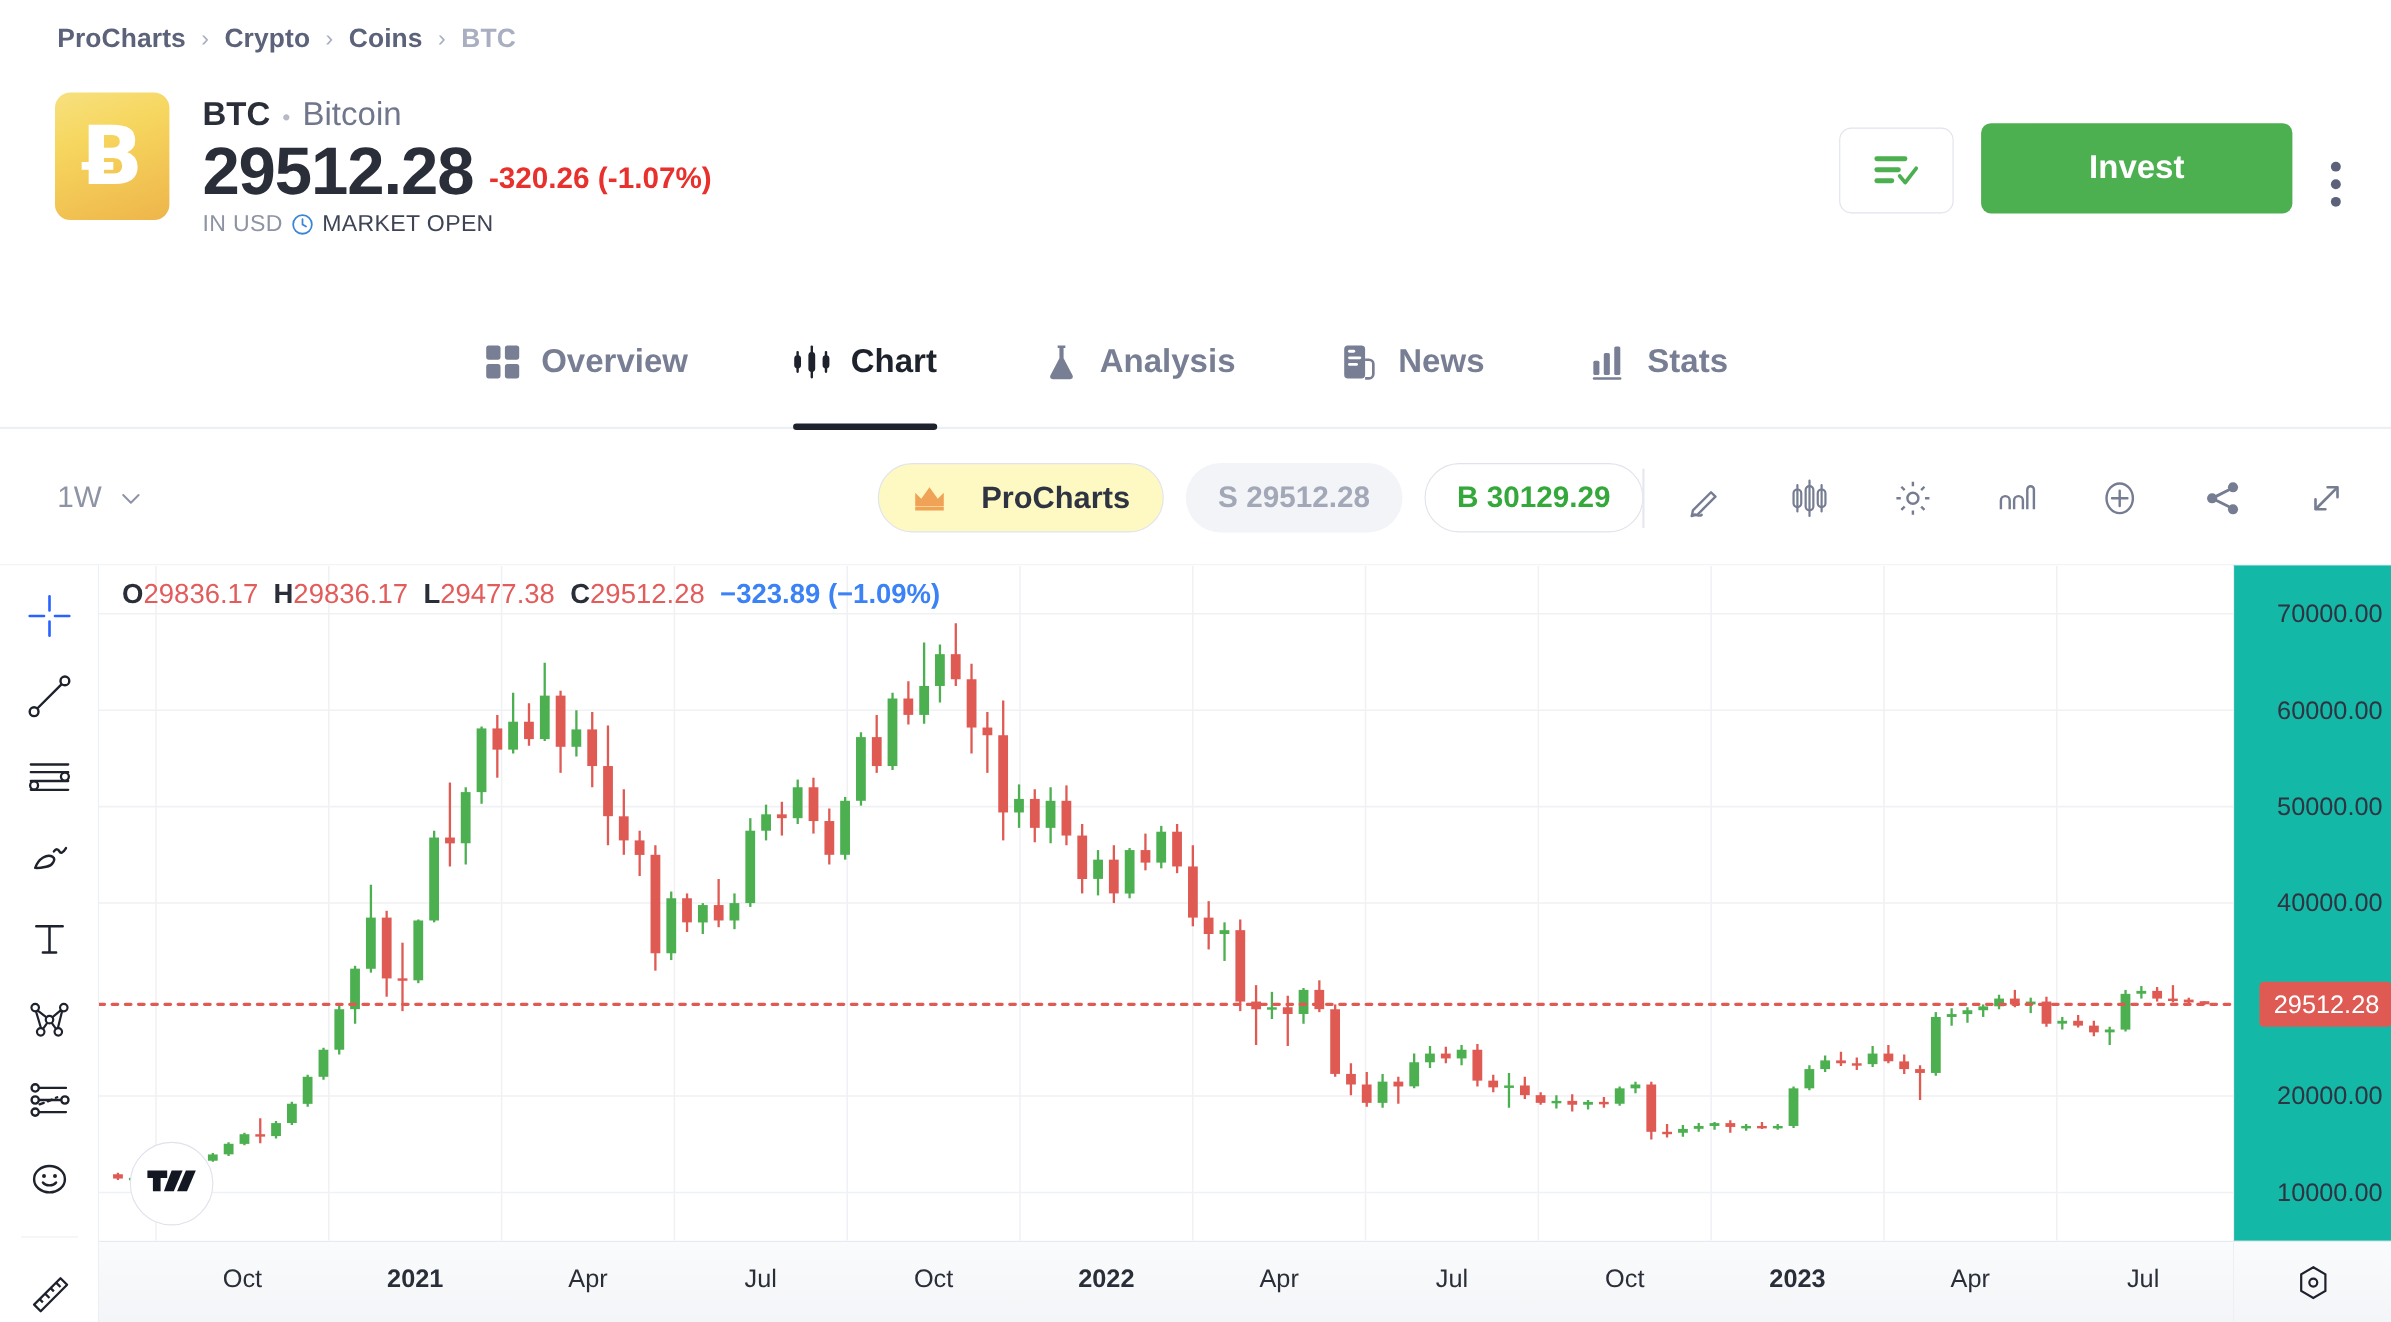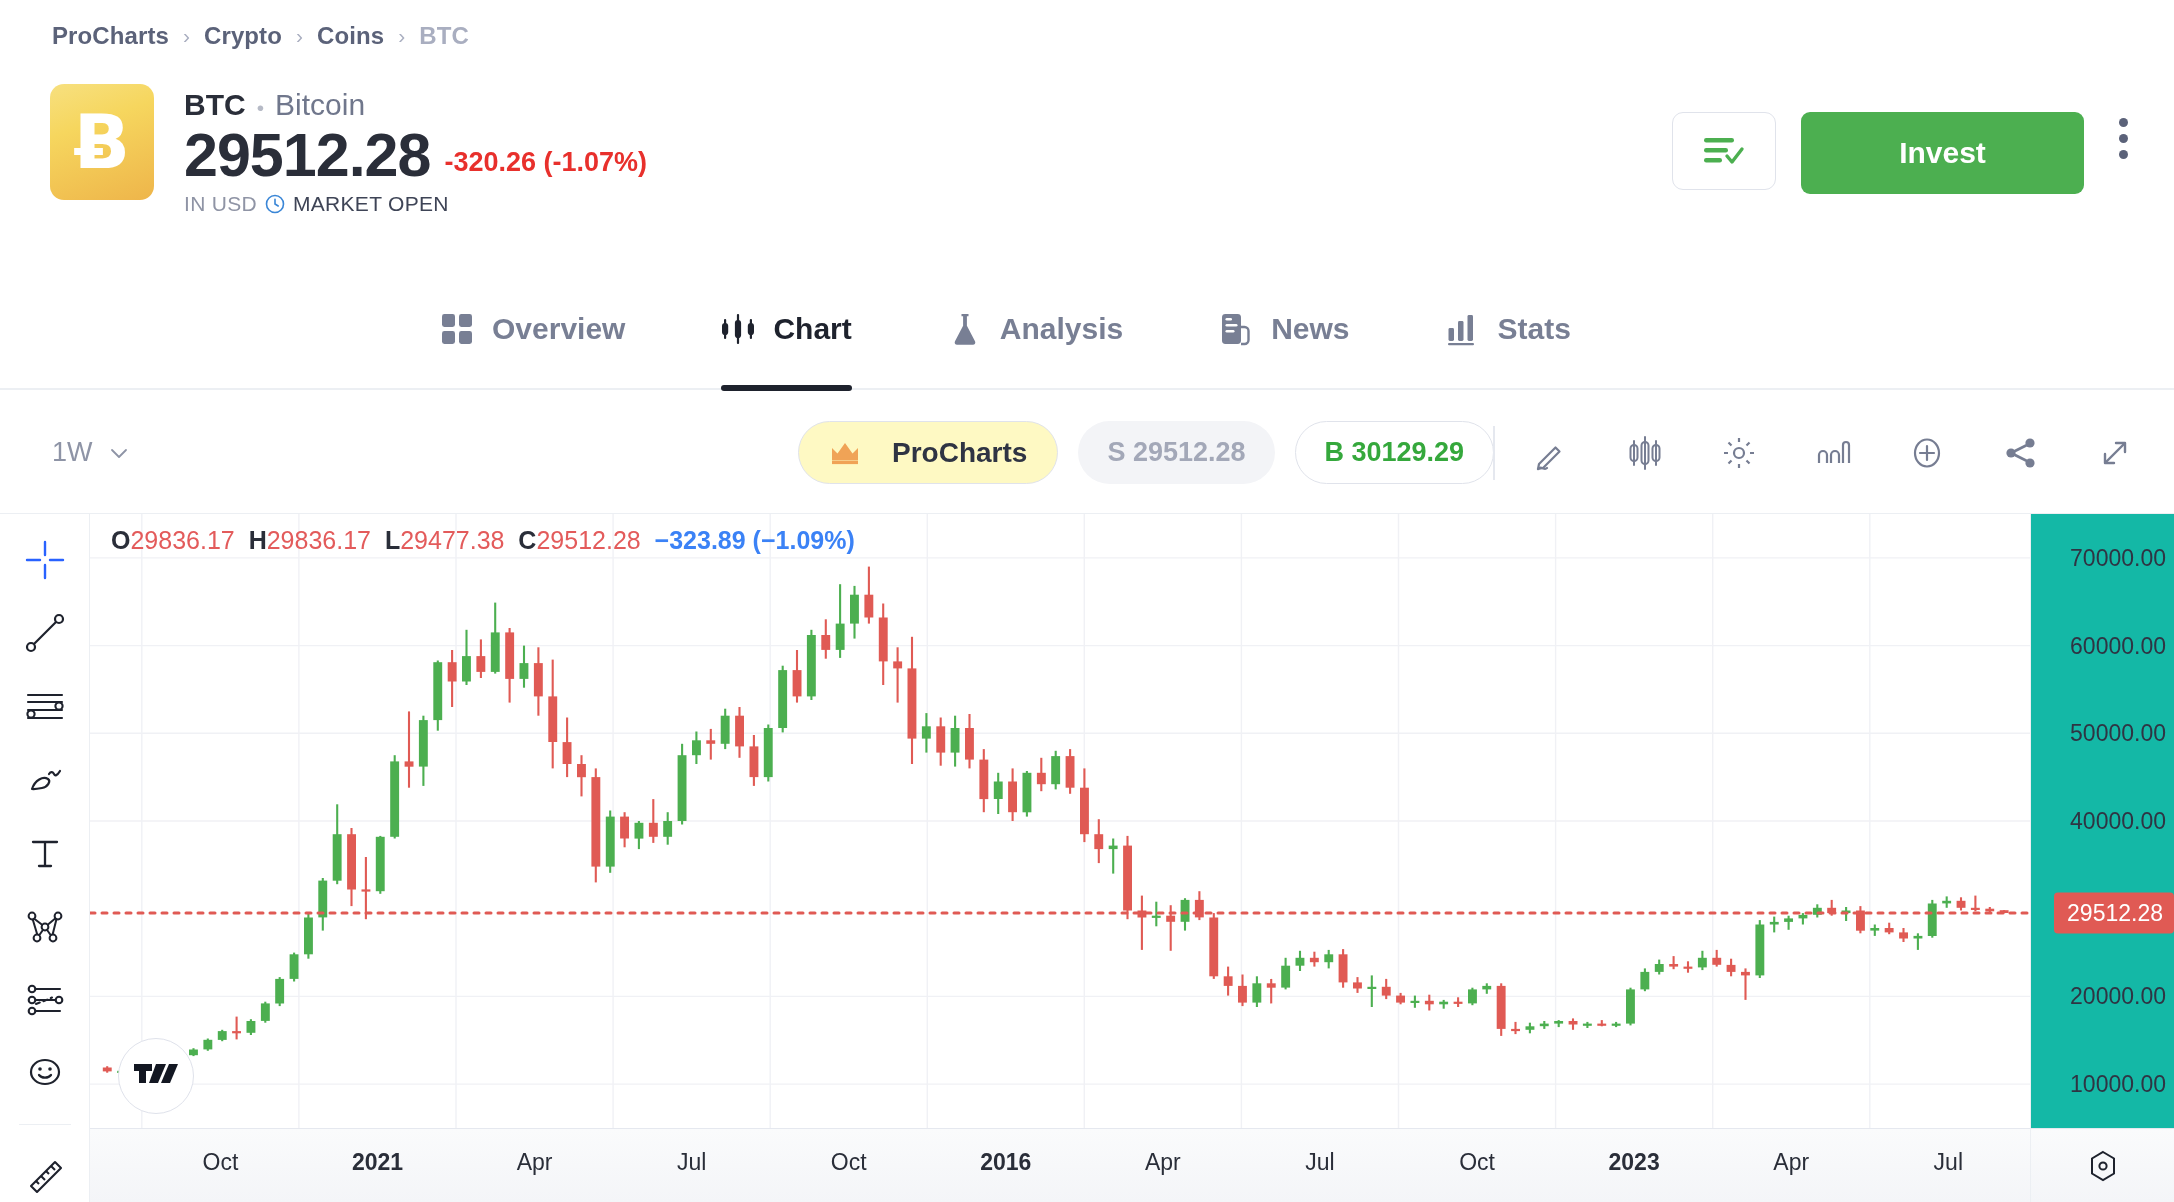--- a/index.html
+++ b/index.html
@@ -38,21 +38,21 @@
   .inst-name { font-size: 30px; color: #70778c; font-weight: 400; }
   .inst-line2 { display: flex; align-items: flex-end; gap: 14px; margin-top: 1px; }
   .price-big { font-size: 61px; font-weight: 700; color: #2a2e39; letter-spacing: -1px; line-height: 1.05; }
   .price-chg { font-size: 27px; font-weight: 700; padding-bottom: 9px; }
   .inst-line3 { display: flex; align-items: center; gap: 7px; margin-top: 5px; }
   .in-usd { font-size: 21px; color: #8f94a5; font-weight: 400; letter-spacing: .3px; }
   .mkt-open { font-size: 21px; color: #3e4456; font-weight: 400; letter-spacing: .3px; }
   .clock-ic { width: 22px; height: 22px; }
 
   
-  .hdr-actions { position: absolute; right: 36px; top: 112px; display: flex; align-items: flex-start; gap: 25px; }
+  .hdr-actions { position: absolute; right: 36px; top: 112px; display: flex; align-items: flex-end; gap: 25px; }
   .watch-btn {
     width: 104px; height: 78px; border: 1.6px solid #e0e3eb; border-radius: 11px;
     background: #fff; display: flex; align-items: center; justify-content: center; cursor: pointer;
   }
   .invest-btn {
     width: 283px; height: 82px; border-radius: 9px; background: #4caf50;
     color: #fff; font-size: 30px; font-weight: 700;
     display: flex; align-items: center; justify-content: center; cursor: pointer; border: none;
     font-family: "Liberation Sans", sans-serif;
   }
@@ -751,21 +751,21 @@
         <div class="pa-lbl" style="top: 570.1px;">10000.00</div>
         <div class="pa-badge" style="top: 399px; background: rgb(224, 90, 84);">29512.28</div>
       </div>
 
     <div class="time-axis" id="time-axis">
         <div class="ta-lbl" style="left: 130.4px;">Oct</div>
         <div class="ta-lbl bold" style="left: 287.5px;">2021</div>
         <div class="ta-lbl" style="left: 444.6px;">Apr</div>
         <div class="ta-lbl" style="left: 601.6px;">Jul</div>
         <div class="ta-lbl" style="left: 758.7px;">Oct</div>
-        <div class="ta-lbl bold" style="left: 915.8px;">2016</div>
+        <div class="ta-lbl bold" style="left: 915.8px;">2022</div>
         <div class="ta-lbl" style="left: 1072.9px;">Apr</div>
         <div class="ta-lbl" style="left: 1230px;">Jul</div>
         <div class="ta-lbl" style="left: 1387.1px;">Oct</div>
         <div class="ta-lbl bold" style="left: 1544.1px;">2023</div>
         <div class="ta-lbl" style="left: 1701.2px;">Apr</div>
         <div class="ta-lbl" style="left: 1858.3px;">Jul</div>
       </div>
 
     <div class="axis-corner">
       <span>

